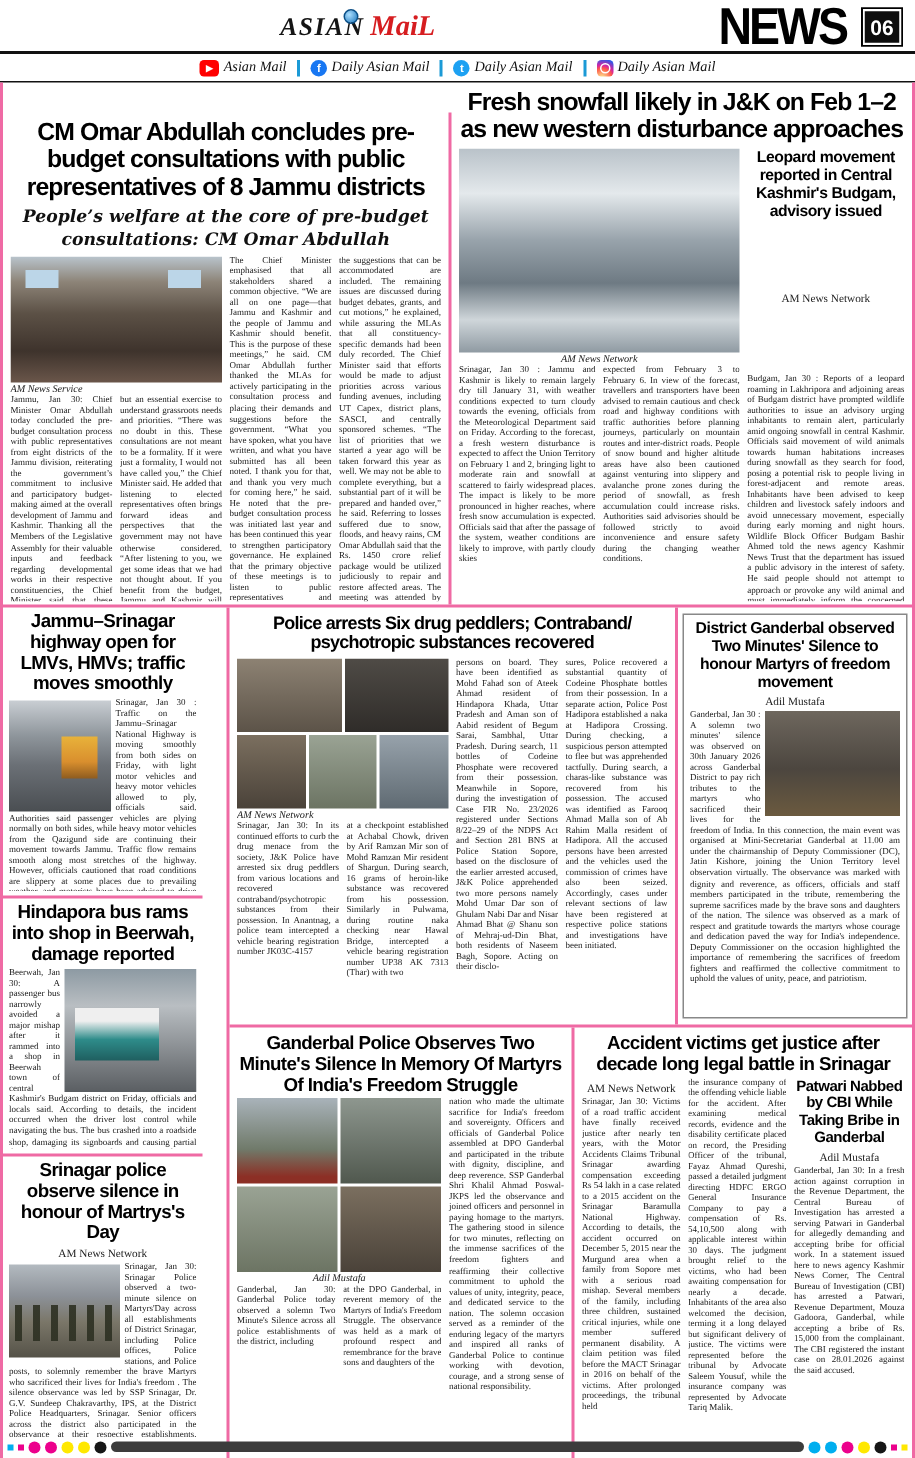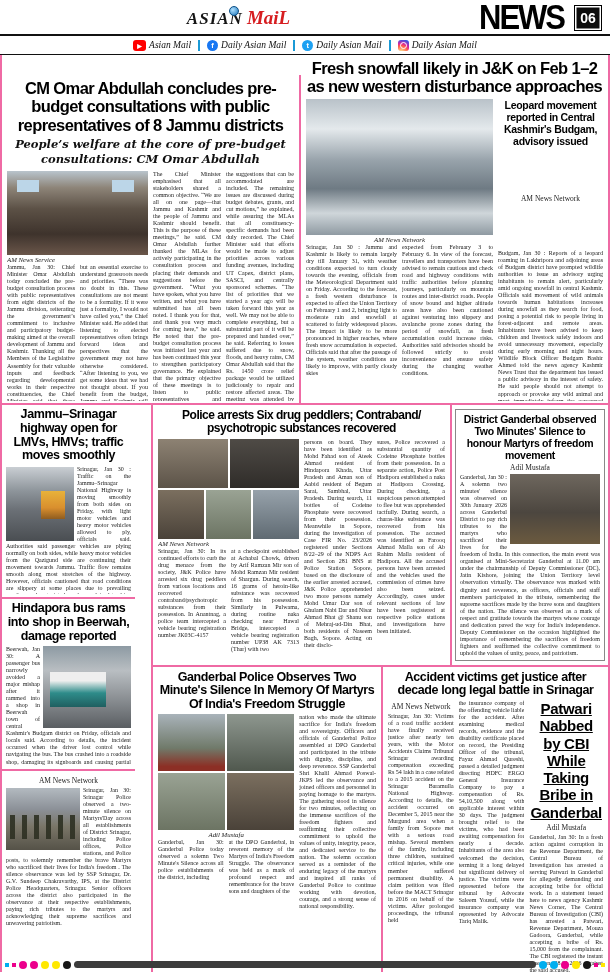--- a/index.html
+++ b/index.html
@@ -34,21 +34,21 @@
   .ic-twitter{background:#1da1f2;}
   .ic-instagram{border-radius:3px;background:radial-gradient(circle at 30% 110%,#fdf497 0%,#fd5949 45%,#d6249f 60%,#285aeb 90%);}
   .ig-ring{width:5px;height:5px;border:1px solid #fff;border-radius:50%;display:block;}
   .pipe{width:2px;height:11px;background:#1b9ad6;}
   
   .hx{font-family:"Liberation Sans",sans-serif;font-weight:bold;color:#000;text-align:center;}
   .headline-xl{font-size:16.5px;line-height:1.12;letter-spacing:-0.6px;}
   .headline-lg{font-size:12px;line-height:1.12;letter-spacing:-0.5px;}
   .headline-md{font-size:12.5px;line-height:1.1;letter-spacing:-0.4px;}
   .headline-sm{font-size:10.5px;line-height:1.15;letter-spacing:-0.3px;}
-  .headline-xs{font-size:15px;line-height:1.15;letter-spacing:-0.3px;text-decoration:underline;}
+  .headline-xs{font-size:10px;line-height:1.15;letter-spacing:-0.3px;}
   .subhead{font-family:"DejaVu Serif",serif;font-style:italic;font-weight:bold;font-size:11.5px;
            line-height:1.3;text-align:center;margin:3px 0 2px 0;}
   .byline{font-size:7.5px;text-align:center;margin:2px 0;color:#222;}
   .caption{font-style:italic;font-size:6.8px;text-align:left;padding:1px 0;color:#222;}
   .caption.c-center{text-align:center;}
   .bt{font-size:6px;line-height:1.17;text-align:justify;color:#1a1a1a;overflow:hidden;}
   .two-col{display:flex;gap:5px;flex:1;overflow:hidden;}
   .ncol{flex:1;overflow:hidden;}
   
   .ph{position:relative;overflow:hidden;background:#9a9a9a;}
@@ -223,20 +223,21 @@
           <div class="hx headline-md">Hindapora bus rams into shop in Beerwah, damage reported</div>
           <div class="bt" style="margin-top:3px;">
             <span class="ph ph-bus float-r" style="display:block;width:88px;height:82px;"></span>
             <span>Beerwah, Jan 30: A passenger bus narrowly avoided a major mishap after it rammed into a shop in Beerwah town of central Kashmir's Budgam district on Friday, officials and locals said.</span>
             <span> </span>
             <span>According to details, the incident occurred when the driver lost control while navigating the bus. The bus crashed into a roadside shop, damaging its signboards and causing partial damage to the structure. “There was some damage to the shop shutter, signboards and the wall, however, no one was injured. It was sheer negligence on part of the driver,” said a local. [KNT]</span>
           </div>
         </div>
         <div class="rule-pink"></div>
         <div style="flex:1;overflow:hidden;">
+          <div class="hx headline-md">Srinagar police observe silence in honour of Martrys's Day</div>
           <div class="byline">AM News Network</div>
           <div class="bt">
             <span class="ph ph-police float-l" style="display:block;width:74px;height:62px;"></span>
             <span>Srinagar, Jan 30: Srinagar Police observed a two-minute silence on Martyrs'Day across all establishments of District Srinagar, including Police offices, Police stations, and Police posts, to solemnly remember</span>
             <span> </span>
             <span>the brave Martyrs who sacrificed their lives for India's freedom . The silence observance was led by SSP Srinagar, Dr. G.V. Sundeep Chakravarthy, IPS, at the District Police Headquarters, Srinagar. Senior officers across the district also participated in the observance at their respective establishments, paying rich tributes to the martyrs and acknowledging their supreme sacrifices and unwavering patriotism.</span>
           </div>
         </div>
       </div>
 

